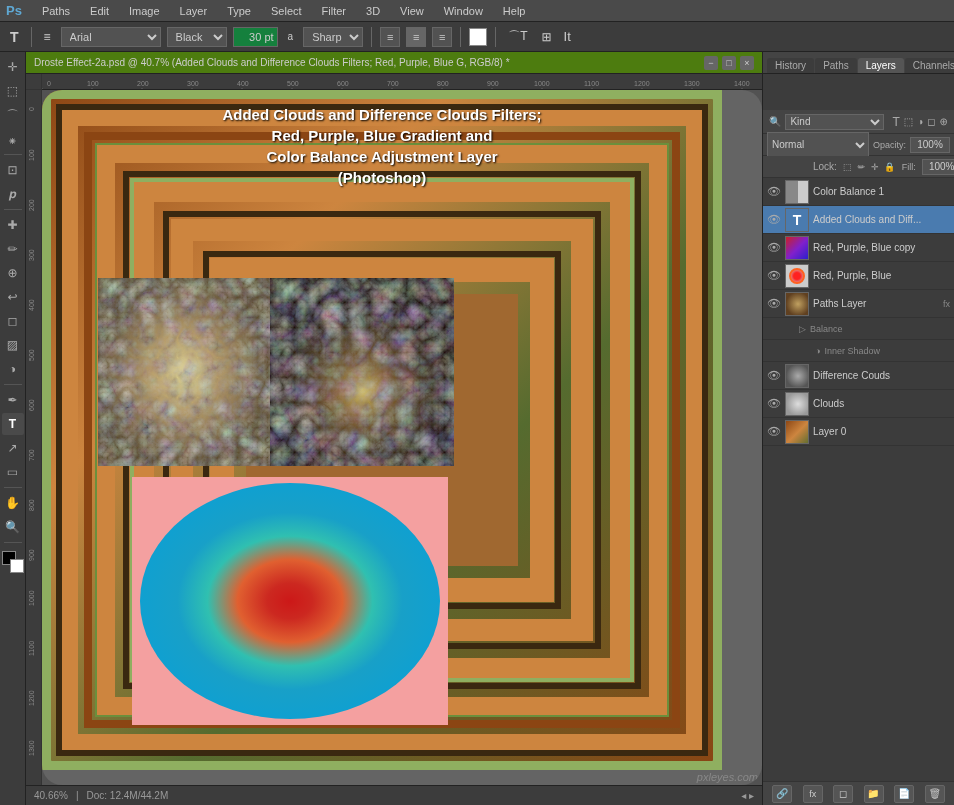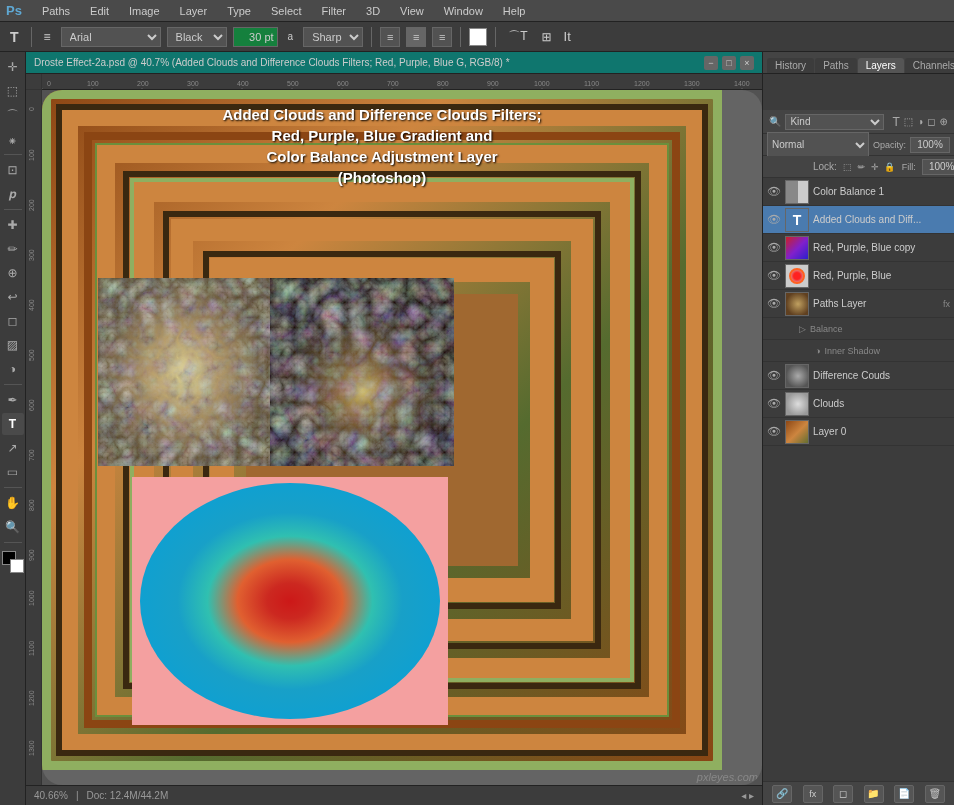--- a/index.html
+++ b/index.html
@@ -153,21 +153,21 @@
       flex: 1;
       background: #525252;
       display: flex;
       flex-direction: column;
       overflow: hidden;
     }
 
     
     #doc-tab {
       height: 22px;
-      background: #0f766e;
+      background: #4d7c0f;
       display: flex;
       align-items: center;
       padding: 0 8px;
       border-bottom: 1px solid #222;
       font-size: 10px;
       color: #ccc;
       gap: 4px;
     }
     .doc-tab-label {
       flex: 1;

